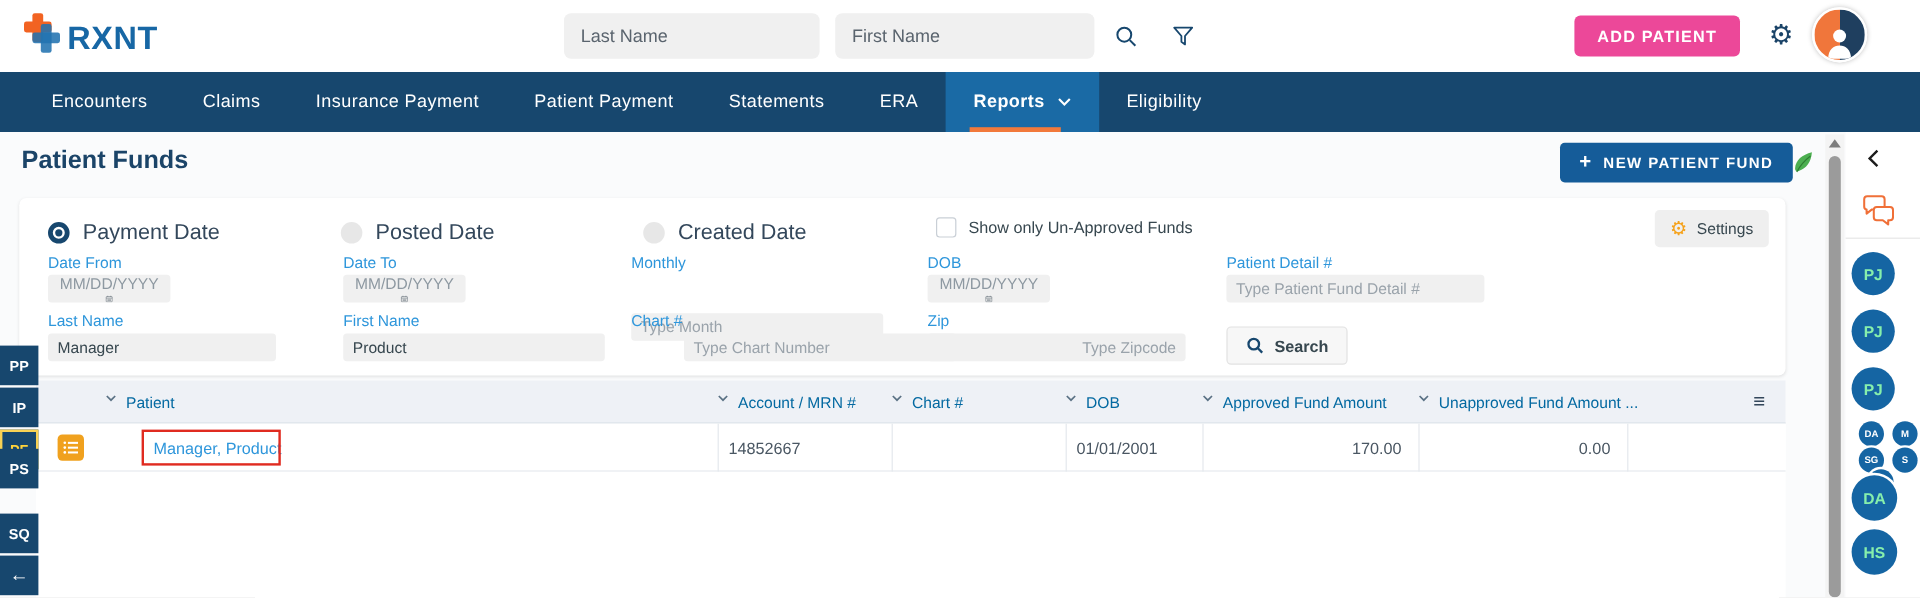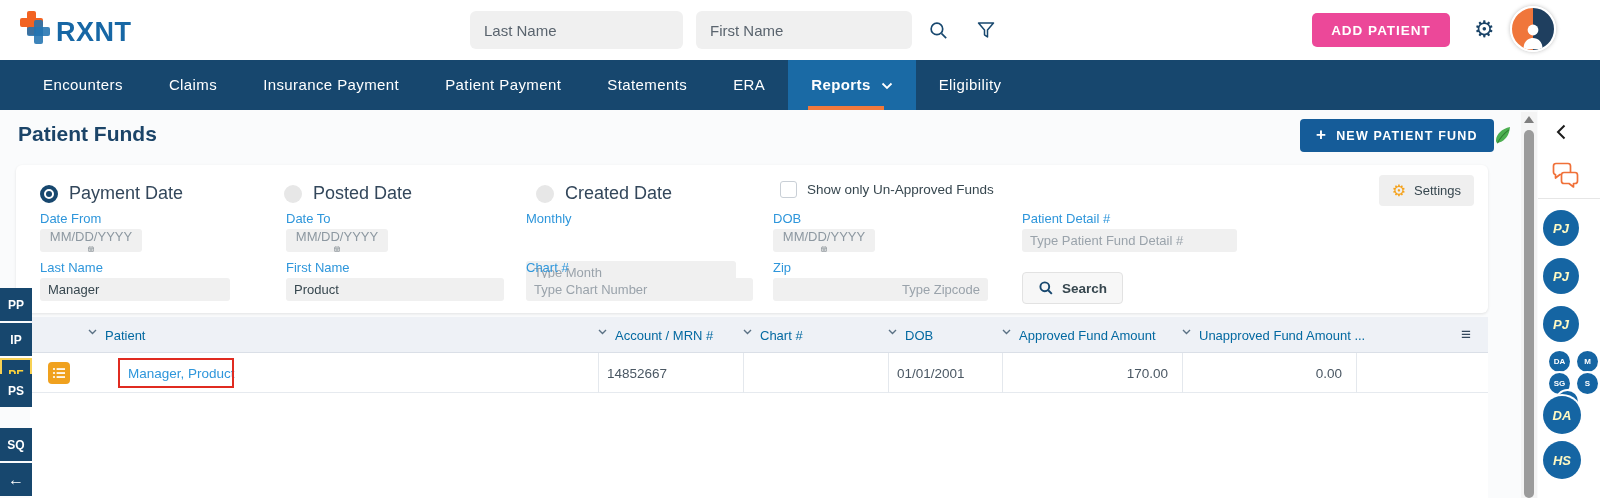--- a/index.html
+++ b/index.html
@@ -66,21 +66,21 @@
   .f-input.right { text-align:right; }
   .f-date { position:absolute; height:23px; background:#F0F0F0; border-radius:3px; display:flex; align-items:center; gap:2px;
             padding:0 6px; font-size:13px; color:#8D98A1; cursor:text; }
   .search-btn { position:absolute; left:1006px; top:107px; height:32px; padding:0 15px; background:#F7F7F7; border:1px solid #E2E2E2;
                 border-radius:4px; font-family:"Liberation Sans",sans-serif; font-size:13.5px; font-weight:600; color:#37474F;
                 cursor:pointer; display:flex; align-items:center; gap:8px;text-align:center; }
 
   .c1 { left:24px; } .c2 { left:270px; } .c3 { left:510px; } .c4 { left:757px; } .c5 { left:1006px; }
   .lbl-r1 { top:46px; } .inp-r1 { top:64px;flex-direction:column; } .lbl-r2 { top:95px; } .inp-r2 { top:113px; }
   .w-date { width:102px; } .w-month { width:210px;margin-top:32px; } .w-detail { width:215px; }
-  .w-ln { width:190px; } .w-fn { width:218px; } .w-chart { width:227px; } .w-zip { width:215px; }
+  .w-ln { width:190px; } .w-fn { width:218px; } .w-chart { width:227px;margin-left:44px; } .w-zip { width:215px; }
 
   
   .table-wrap { position:absolute; left:30px; top:317px; width:1458px; height:181px; background:#fff; }
   .t-header { position:absolute; left:0; top:0; width:1458px; height:36px; background:#EEF1F6; border-bottom:1px solid #DADFE7; }
   .t-row { position:absolute; left:0; top:36px; width:1458px; height:40px; background:#fff; border-bottom:1px solid #E6EAEF; }
   .hcell { position:absolute; top:0; height:36px; display:flex; align-items:center; font-size:13px; color:#0369a1; cursor:pointer; }
   .hcell .sortchev { margin-right:8px; transform:translateY(-5px); }
   .dcell { position:absolute; top:0; height:40px; display:flex; align-items:center; font-size:13.5px; color:#4A5763; }
   .dcell.num { justify-content:flex-end; padding-right:14px; }
   .vline { border-left:1px solid #E4E8ED; }
@@ -101,23 +101,23 @@
   .sbar-track { position:absolute; left:1521px; top:112px; width:16px; height:386px; background:#F4F4F4; }
   .sbar-up { position:absolute; left:1524px; top:116px; width:0; height:0; border-left:5px solid transparent;
              border-right:5px solid transparent; border-bottom:7px solid #7E7E7E; cursor:pointer; }
   .sbar-thumb { position:absolute; left:1524px; top:130px; width:10px; height:368px; background:#9B9B9B; border-radius:5px; cursor:grab; }
 
   
   .rsidebar { position:absolute; left:1538px; top:110px; width:62px; height:388px; background:#fff; }
   .rs-chev { position:absolute; left:18px; top:14px; cursor:pointer; }
   .rs-chat { position:absolute; left:14px; top:52px; cursor:pointer; }
   .rs-div { position:absolute; left:0; top:88px; width:62px; border-top:1px solid #E6E6E6; }
-  .rs-av { position:absolute; left:5px; width:36px; height:36px; border-radius:50%; background:#1565A3; color:#fef9c3;
+  .rs-av { position:absolute; left:5px; width:36px; height:36px; border-radius:50%; background:#1565A3; color:#86efac;
            font-size:13px; font-weight:bold; display:flex; align-items:center; justify-content:center; cursor:pointer;
-           box-shadow:0 0 0 2px #fff;font-style:italic; }
+           box-shadow:0 0 0 2px #fff; }
   .rs-av.big { width:38px; height:38px; }
   .rs-mini { position:absolute; width:21px; height:21px; border-radius:50%; background:#1565A3; color:#fff; font-size:8px;
              font-weight:bold; display:flex; align-items:center; justify-content:center; box-shadow:0 0 0 2px #fff; cursor:pointer; }
 </style>
 </head>
 <body>
 
 <div class="screen">
 
   <div class="top-header">

